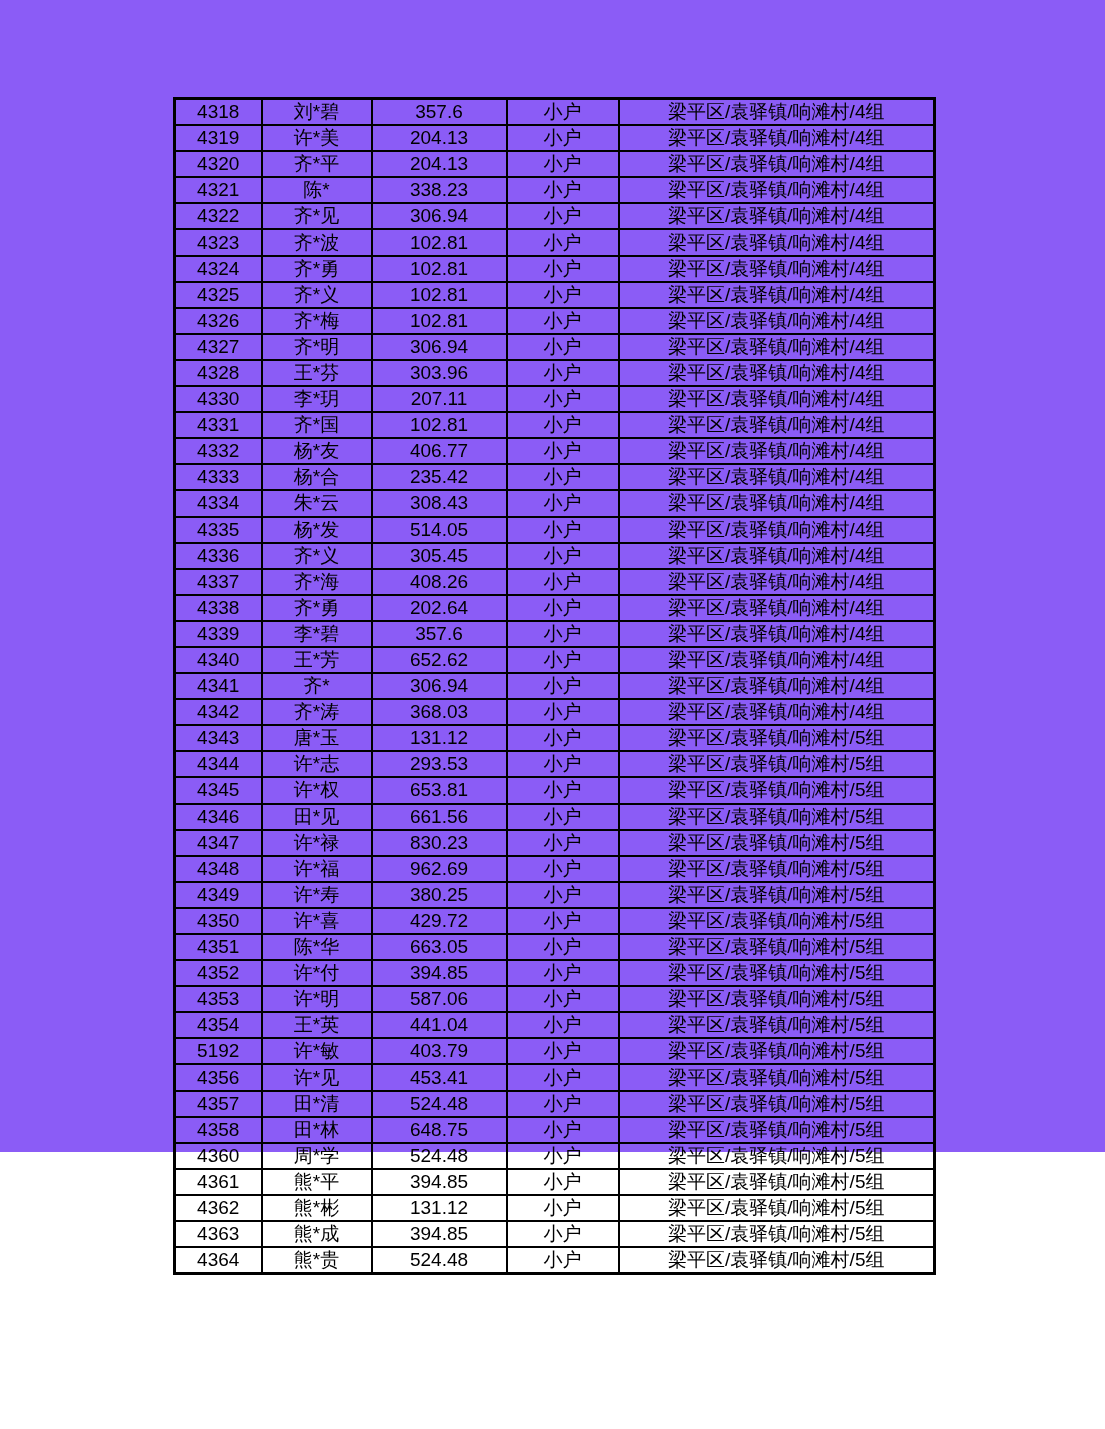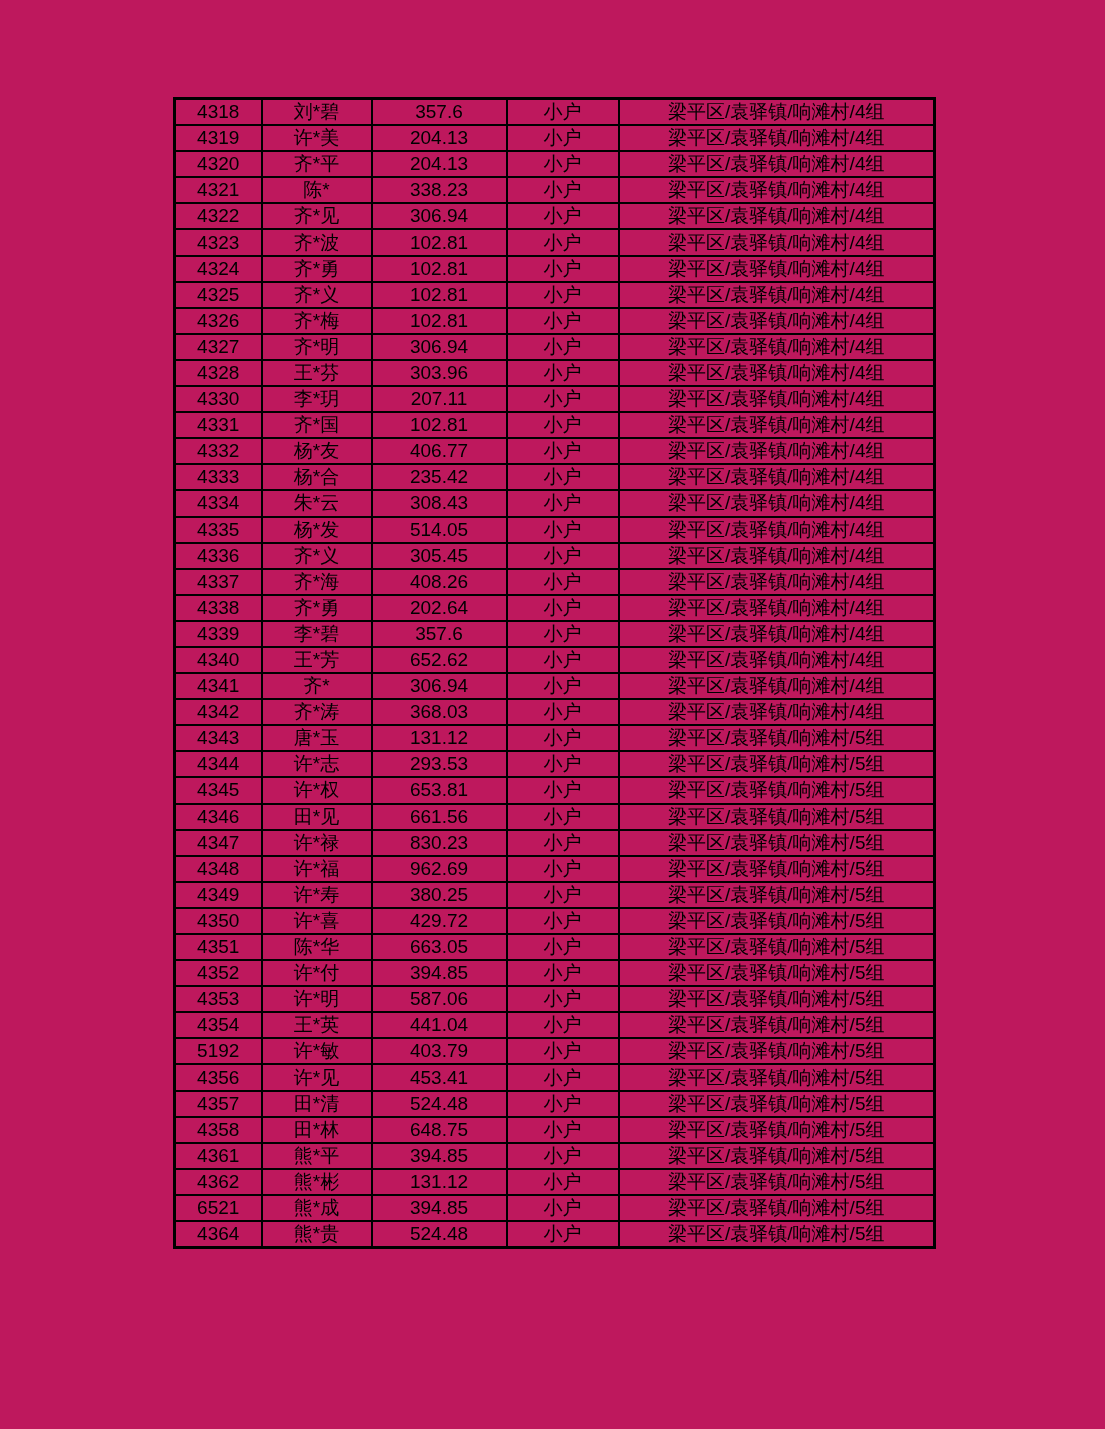--- a/index.html
+++ b/index.html
@@ -10,22 +10,22 @@
   body {
     width: 1105px;
     height: 1429px;
     position: relative;
     font-family: "Liberation Sans", "DejaVu Sans", sans-serif;
   }
   .page {
     position: absolute;
     left: 0; top: 0;
     width: 1105px;
-    height: 1429px;
-    background: #be185d;
+    height: 1152px;
+    background: #8b5cf6;
   }
   table.doc-table {
     position: absolute;
     left: 173px;
     top: 97px;
     border-collapse: collapse;
     table-layout: fixed;
     border: 3px solid #000000;
   }
   table.doc-table td {
@@ -333,35 +333,42 @@
           <td>梁平区/袁驿镇/响滩村/5组</td>
         </tr>
         <tr>
           <td>4358</td>
           <td>田*林</td>
           <td>648.75</td>
           <td>小户</td>
           <td>梁平区/袁驿镇/响滩村/5组</td>
         </tr>
         <tr>
+          <td>4360</td>
+          <td>周*学</td>
+          <td>524.48</td>
+          <td>小户</td>
+          <td>梁平区/袁驿镇/响滩村/5组</td>
+        </tr>
+        <tr>
           <td>4361</td>
           <td>熊*平</td>
           <td>394.85</td>
           <td>小户</td>
           <td>梁平区/袁驿镇/响滩村/5组</td>
         </tr>
         <tr>
           <td>4362</td>
           <td>熊*彬</td>
           <td>131.12</td>
           <td>小户</td>
           <td>梁平区/袁驿镇/响滩村/5组</td>
         </tr>
         <tr>
-          <td>6521</td>
+          <td>4363</td>
           <td>熊*成</td>
           <td>394.85</td>
           <td>小户</td>
           <td>梁平区/袁驿镇/响滩村/5组</td>
         </tr>
         <tr>
           <td>4364</td>
           <td>熊*贵</td>
           <td>524.48</td>
           <td>小户</td>

